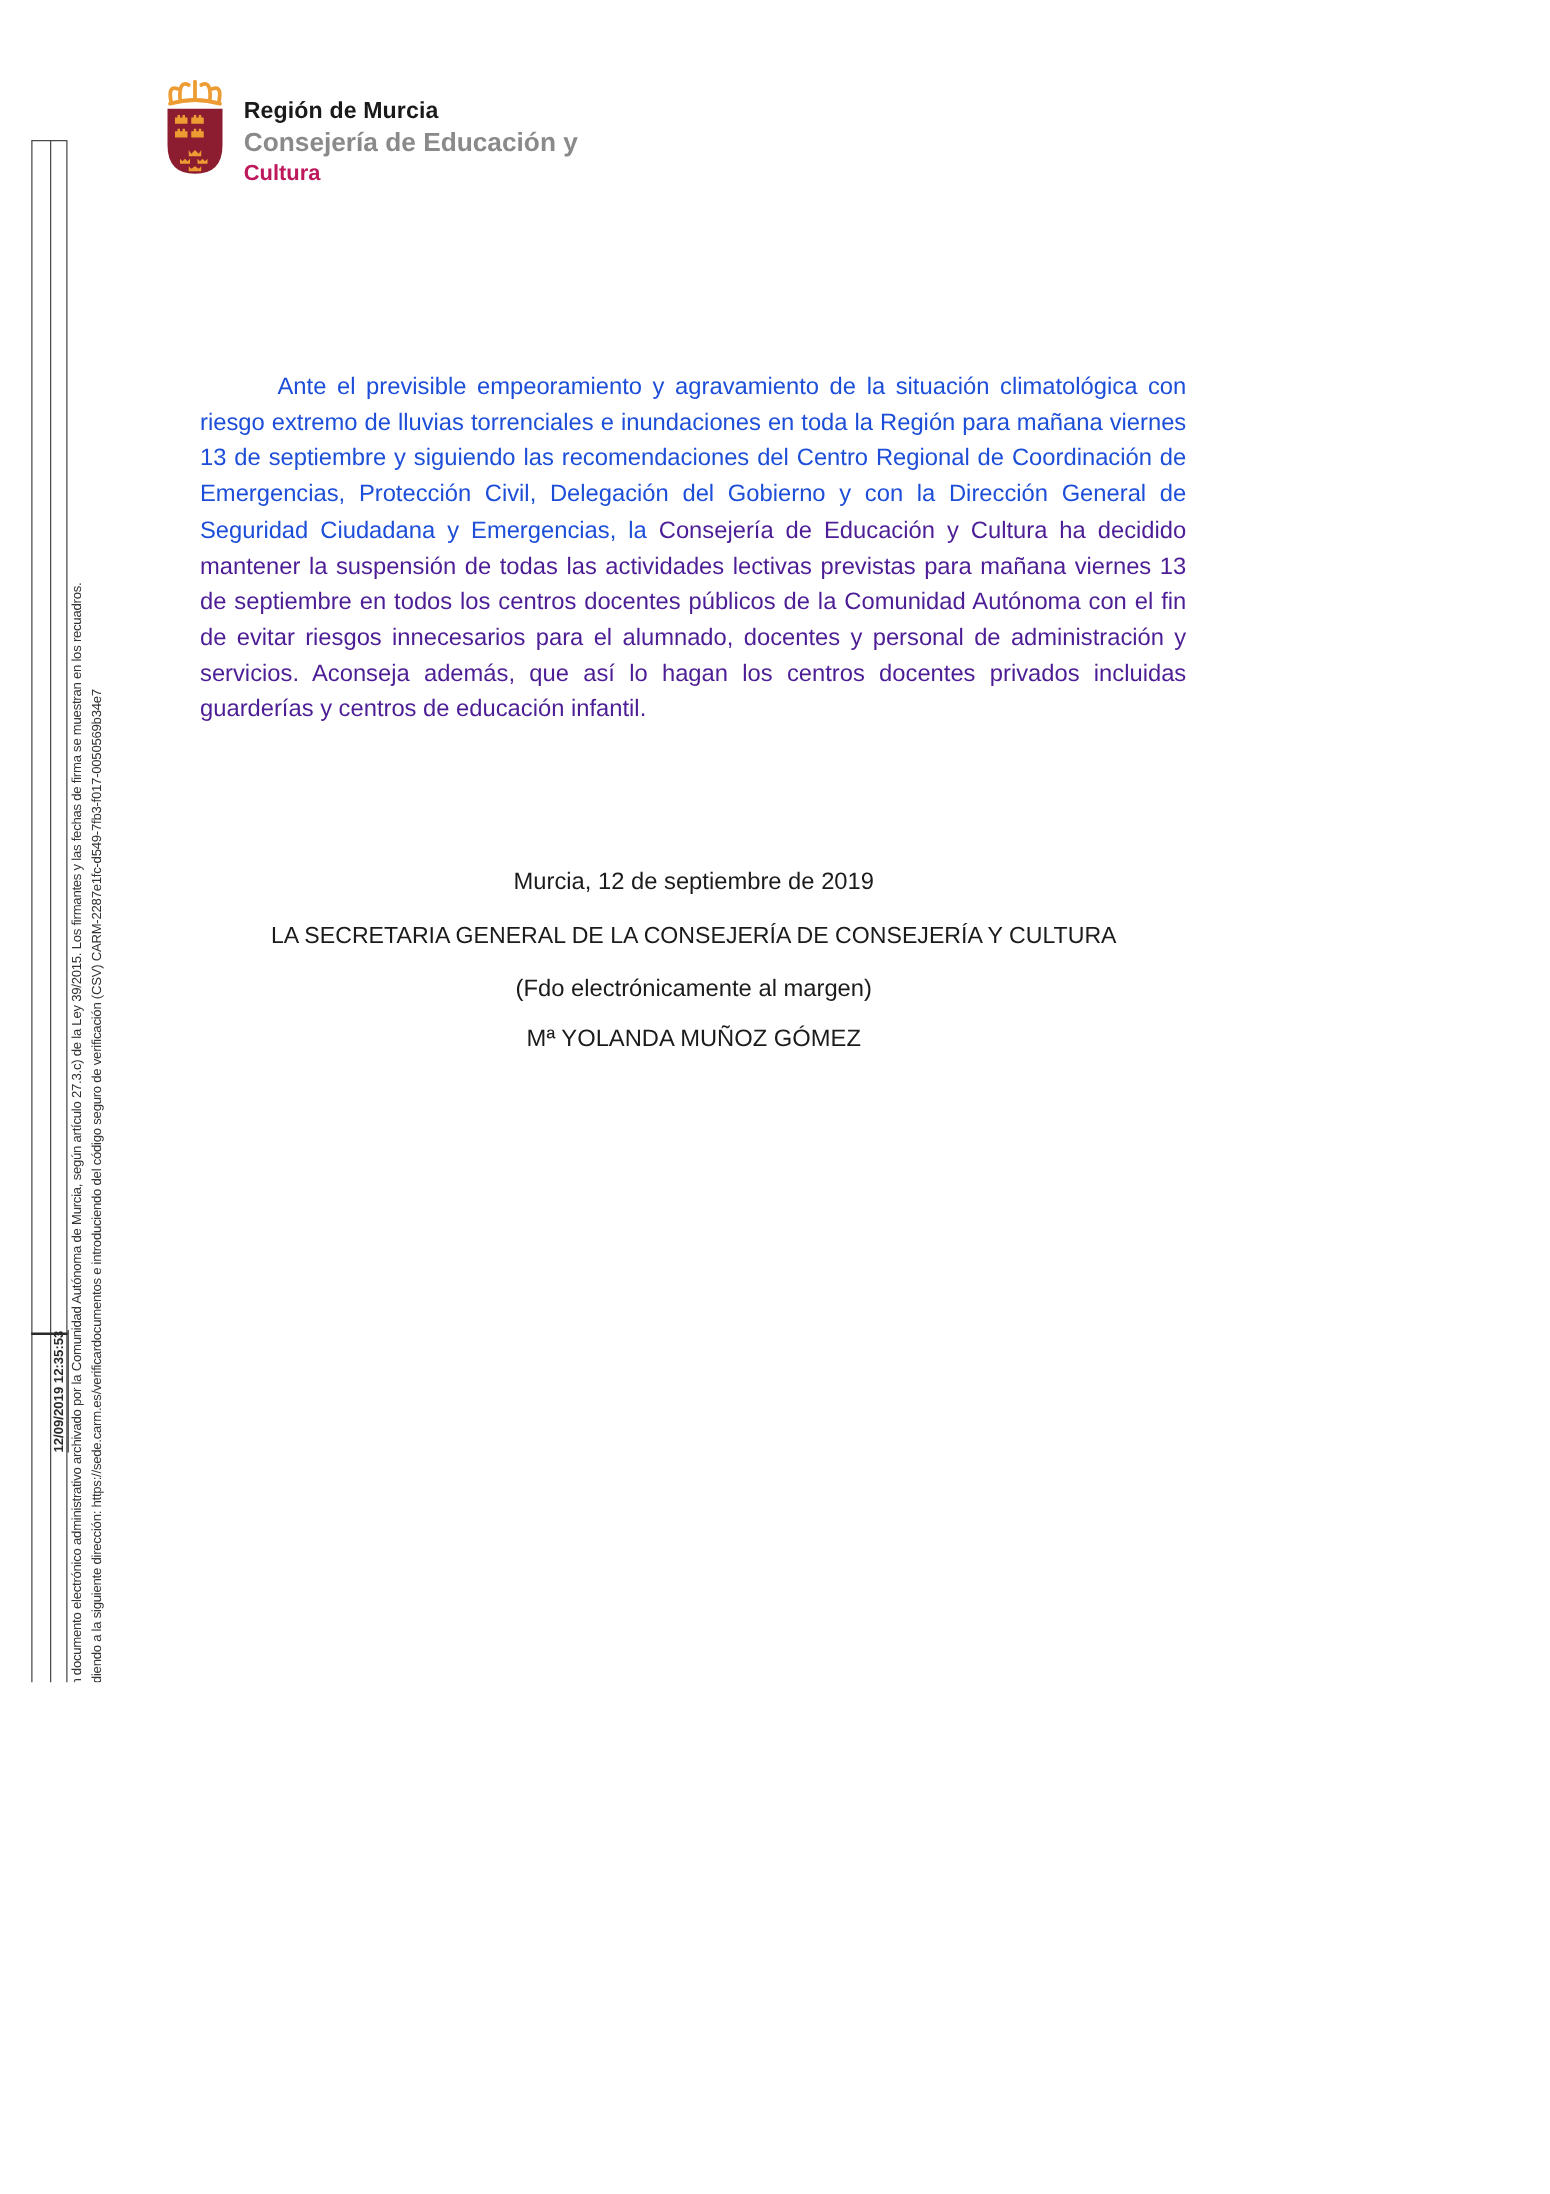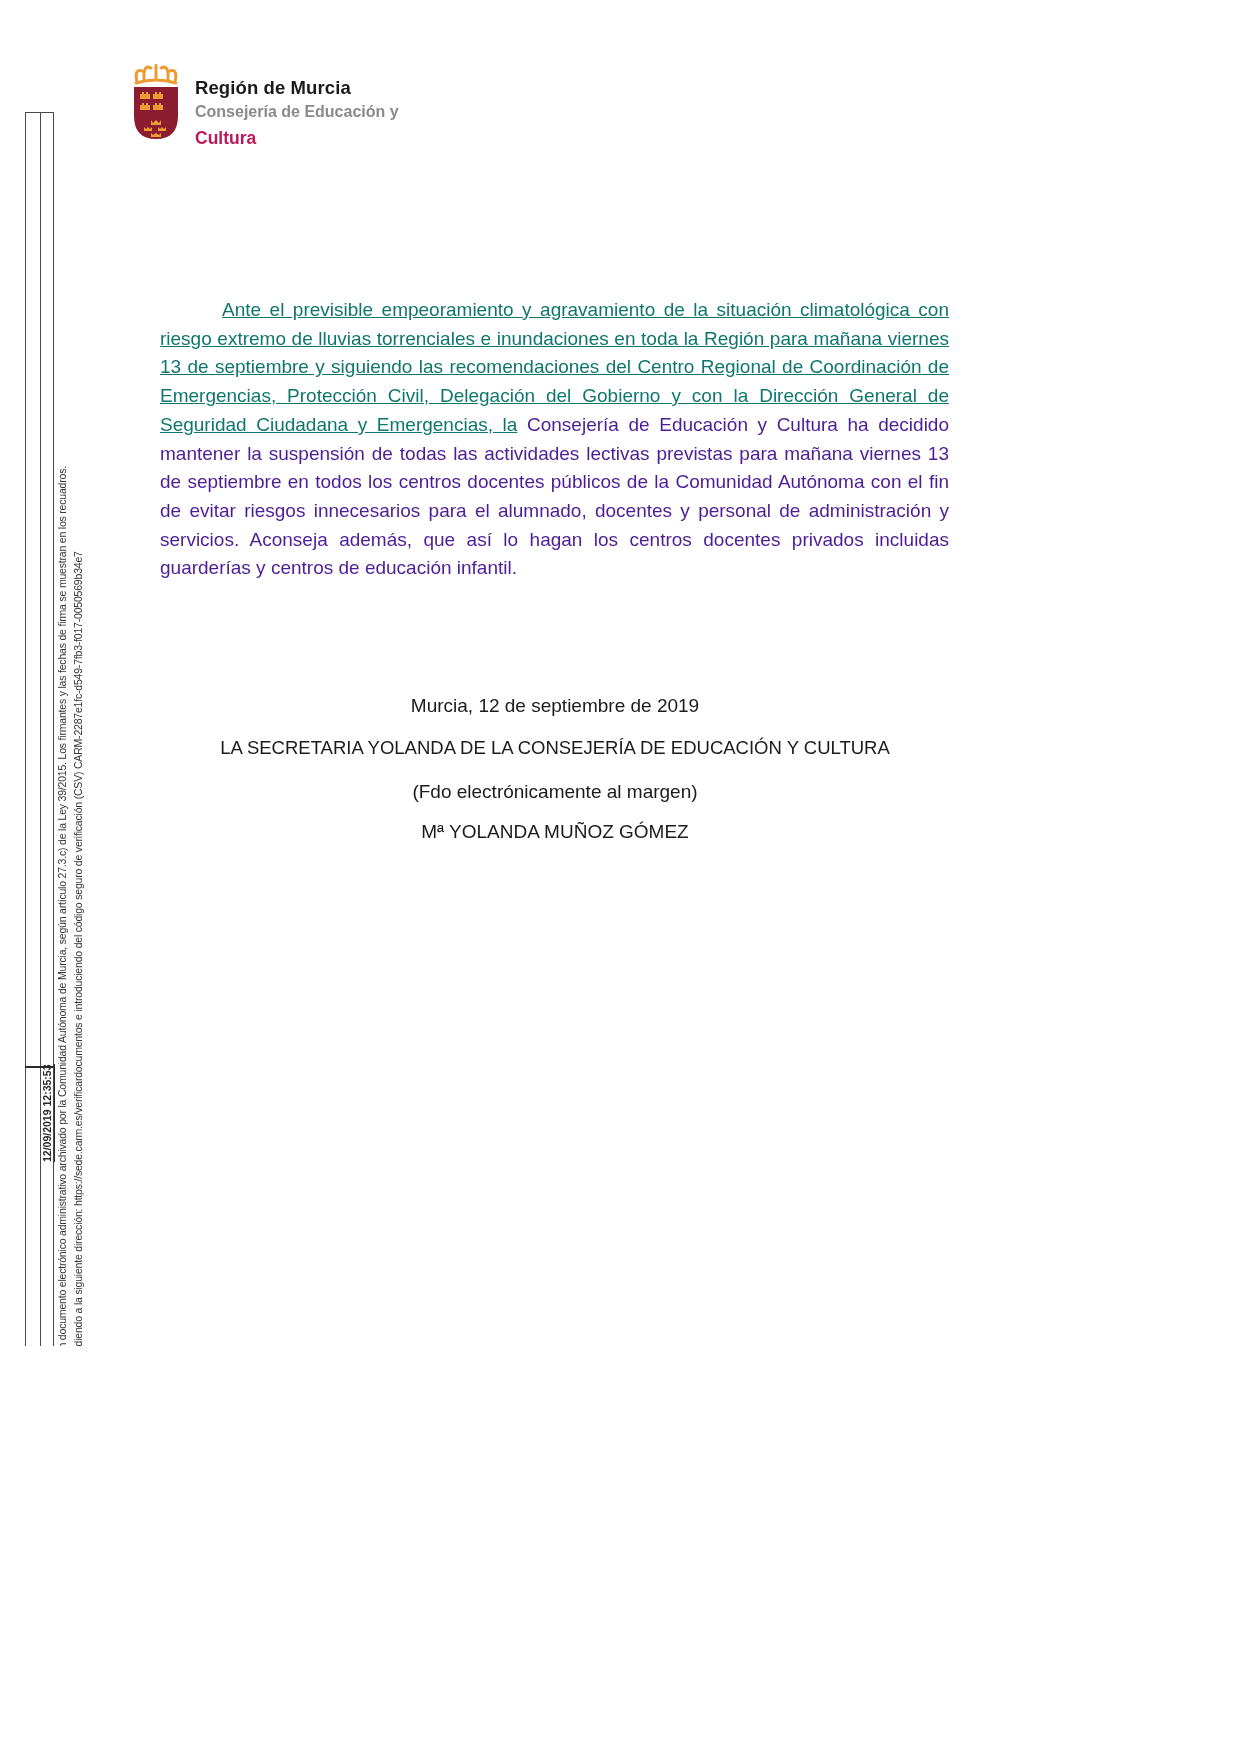--- a/index.html
+++ b/index.html
@@ -7,29 +7,29 @@
     position:relative;
     width:1240px;height:1346px;
     background:#ffffff;
     font-family:"Liberation Sans", sans-serif;
     overflow:hidden;
   }
   
   .logo-block{position:absolute;left:127px;top:60px;width:420px;height:95px;}
   .coa{position:absolute;left:0;top:0;}
   .org-name{position:absolute;left:68px;top:17px;font-size:18.5px;font-weight:bold;color:#1a1a1a;letter-spacing:.1px;}
-  .dept-1{position:absolute;left:68px;top:43px;font-size:16px;font-weight:bold;color:#8a8a8a;}
+  .dept-1{position:absolute;left:68px;top:43px;font-size:21px;font-weight:bold;color:#8a8a8a;}
   .dept-2{position:absolute;left:68px;top:68px;font-size:17.5px;font-weight:bold;color:#be185d;}
   
   .body-text{
     position:absolute;left:160px;top:296px;width:789px;
     font-size:19px;line-height:28.7px;color:#1c1c1c;
     text-align:justify;text-indent:62px;
   }
-  .seg-black{color:#0f766e;text-decoration:underline;}
+  .seg-black{color:#1d4ed8;}
   .seg-gray{color:#4c1d95;}
   
   .sig{position:absolute;left:160px;width:790px;text-align:center;color:#1b1b1b;white-space:nowrap;}
   .sig-date{top:695px;font-size:19px;}
   .sig-title{top:737px;font-size:18.5px;}
   .sig-note{top:781px;font-size:19px;}
   .sig-name{top:821px;font-size:19px;}
   
   .stamp-box{position:absolute;left:25px;top:112px;width:29px;height:1431px;border:1px solid #4a4a4a;box-sizing:border-box;}
   .stamp-divider-v{position:absolute;left:40px;top:112px;width:1px;height:1431px;background:#4a4a4a;}
@@ -82,21 +82,21 @@
       </svg>
     </span>
     <div class="org-name">Región de Murcia</div>
     <div class="dept-1">Consejería de Educación y</div>
     <div class="dept-2">Cultura</div>
   </div>
 
   <div class="body-text"><span class="seg-black">Ante el previsible empeoramiento y agravamiento de la situación climatológica con riesgo extremo de lluvias torrenciales e inundaciones en toda la Región para mañana viernes 13 de septiembre y siguiendo las recomendaciones del Centro Regional de Coordinación de Emergencias, Protección Civil, Delegación del Gobierno y  con la Dirección General de Seguridad Ciudadana y Emergencias, la</span> <span class="seg-gray">Consejería de Educación y Cultura ha decidido mantener la suspensión de todas las actividades lectivas previstas para mañana viernes 13 de septiembre en todos los centros docentes públicos de la Comunidad Autónoma con el fin de evitar riesgos innecesarios para el alumnado, docentes y personal de administración y servicios. Aconseja además, que así lo hagan los centros docentes privados incluidas guarderías y centros de educación infantil.</span></div>
 
   <div class="sig sig-date">Murcia, 12 de septiembre de 2019</div>
-  <div class="sig sig-title">LA SECRETARIA YOLANDA DE LA CONSEJERÍA DE EDUCACIÓN Y CULTURA</div>
+  <div class="sig sig-title">LA SECRETARIA GENERAL DE LA CONSEJERÍA DE CONSEJERÍA Y CULTURA</div>
   <div class="sig sig-note">(Fdo electrónicamente al margen)</div>
   <div class="sig sig-name">Mª YOLANDA MUÑOZ GÓMEZ</div>
 
   <div class="stamp-box"></div>
   <div class="stamp-divider-v"></div>
   <div class="stamp-line-date"></div>
   <div class="stamp-line-name"></div>
   <div class="vtext v-date">12/09/2019 12:35:53</div>
   <div class="vtext v-name">MUÑOZ GOMEZ, MARIA YOLANDA</div>
   <div class="vtext v-legal1">Esta es una copia auténtica imprimible de un documento electrónico administrativo archivado por la Comunidad Autónoma de Murcia, según artículo 27.3.c) de la Ley 39/2015. Los firmantes y las fechas de firma se muestran en los recuadros.</div>

